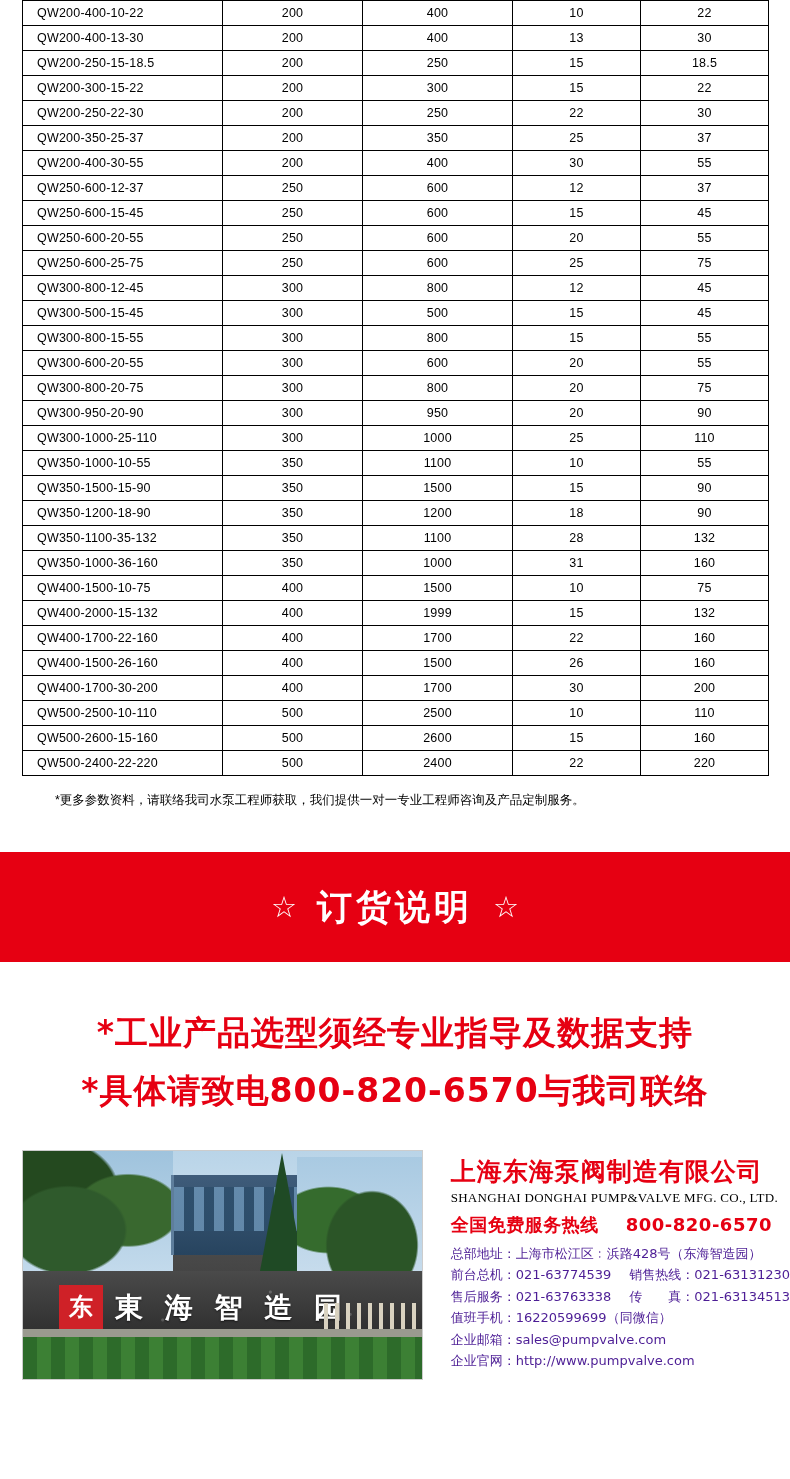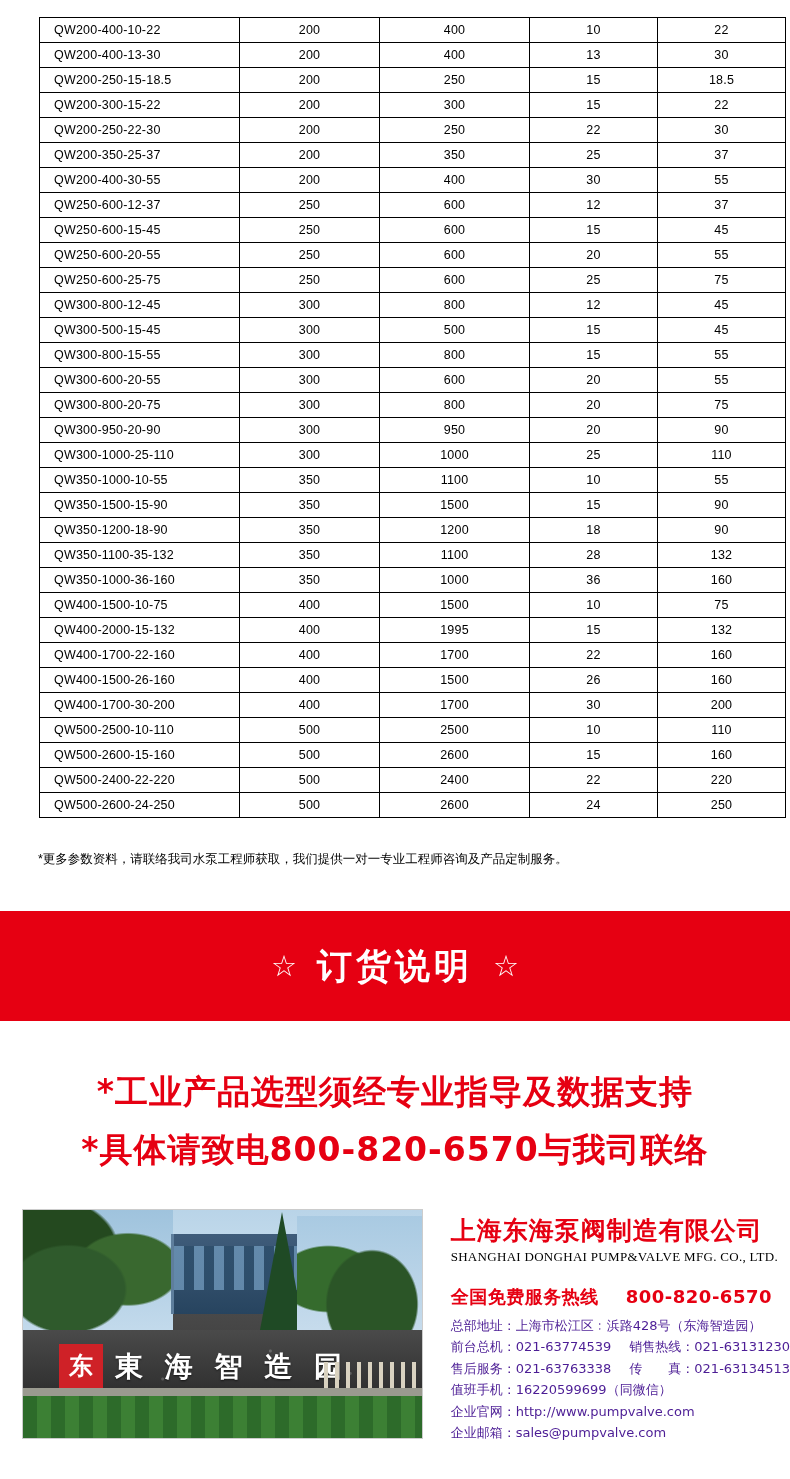--- a/index.html
+++ b/index.html
@@ -17,21 +17,21 @@
   }
 
   
   .table-wrap {
     padding: 0 22px 0 22px;
   }
   table.spec {
     width: 746px;
     border-collapse: collapse;
     table-layout: fixed;
-    margin: 17px;
+    margin: 0;
     border-radius: 15px;
   }
   table.spec td {
     border: 1px solid #000000;
     height: 25px;
     font-size: 12.5px;
     color: #000000;
     text-align: center;
     vertical-align: middle;
     font-family: "Liberation Sans", sans-serif;
@@ -44,21 +44,21 @@
     padding-left: 14px;
   }
   table.spec td.c2 { width: 140px; }
   table.spec td.c3 { width: 150px; }
   table.spec td.c4 { width: 128px; }
   table.spec td.c5 { width: 128px; }
 
   .note {
     font-size: 12.5px;
     color: #000000;
-    padding: 14px 22px 0 38px;
+    padding: 14px 22px 0 55px;
     line-height: 1.6;
   }
 
   
   .banner {
     margin-top: 42px;
     width: 790px;
     height: 110px;
     background: #e60012;
     display: flex;
@@ -199,21 +199,21 @@
     color: #000000;
     font-size: 13px;
     letter-spacing: 0.3px;
     margin-top: 2px;
     font-family: "Liberation Serif", serif;
   }
   .hotline {
     color: #e60012;
     font-size: 18px;
     font-weight: bold;
-    margin-top: 20px;
+    margin-top: 7px;
     letter-spacing: 0.5px;
     font-family: "DejaVu Sans", sans-serif;
   }
   .contact-list {
     margin-top: 6px;
   }
   .contact-row {
     font-size: 13px;
     color: #4c1d95;
     line-height: 1.65;
@@ -381,34 +381,34 @@
             <td class="model">QW350-1100-35-132</td>
             <td class="c2">350</td>
             <td class="c3">1100</td>
             <td class="c4">28</td>
             <td class="c5">132</td>
           </tr>
           <tr>
             <td class="model">QW350-1000-36-160</td>
             <td class="c2">350</td>
             <td class="c3">1000</td>
-            <td class="c4">36</td>
+            <td class="c4">31</td>
             <td class="c5">160</td>
           </tr>
           <tr>
             <td class="model">QW400-1500-10-75</td>
             <td class="c2">400</td>
             <td class="c3">1500</td>
             <td class="c4">10</td>
             <td class="c5">75</td>
           </tr>
           <tr>
             <td class="model">QW400-2000-15-132</td>
             <td class="c2">400</td>
-            <td class="c3">1995</td>
+            <td class="c3">1999</td>
             <td class="c4">15</td>
             <td class="c5">132</td>
           </tr>
           <tr>
             <td class="model">QW400-1700-22-160</td>
             <td class="c2">400</td>
             <td class="c3">1700</td>
             <td class="c4">22</td>
             <td class="c5">160</td>
           </tr>
@@ -439,27 +439,20 @@
             <td class="c3">2600</td>
             <td class="c4">15</td>
             <td class="c5">160</td>
           </tr>
           <tr>
             <td class="model">QW500-2400-22-220</td>
             <td class="c2">500</td>
             <td class="c3">2400</td>
             <td class="c4">22</td>
             <td class="c5">220</td>
-          </tr>
-          <tr>
-            <td class="model">QW500-2600-24-250</td>
-            <td class="c2">500</td>
-            <td class="c3">2600</td>
-            <td class="c4">24</td>
-            <td class="c5">250</td>
           </tr>
         </tbody>
     </table>
   </div>
 
   <div class="note">*更多参数资料，请联络我司水泵工程师获取，我们提供一对一专业工程师咨询及产品定制服务。</div>
 
   <div class="banner">
     <div class="banner-inner">
       <span class="banner-star">☆</span>
@@ -495,20 +488,20 @@
       <div class="hotline">
         <span>全国免费服务热线</span>
         <span>&nbsp;&nbsp;</span>
         <span>800-820-6570</span>
       </div>
       <div class="contact-list">
           <div class="contact-row"><span>总部地址：上海市松江区﹕浜路428号（东海智造园）</span></div>
           <div class="contact-row"><span>前台总机：021-63774539</span><span class="seg2">销售热线：021-63131230</span></div>
           <div class="contact-row"><span>售后服务：021-63763338</span><span class="seg2">传　　真：021-63134513</span></div>
           <div class="contact-row"><span>值班手机：16220599699（同微信）</span></div>
+          <div class="contact-row"><span>企业邮箱：sales@pumpvalve.com</span></div>
           <div class="contact-row"><span>企业官网：http://www.pumpvalve.com</span></div>
-          <div class="contact-row"><span>企业邮箱：sales@pumpvalve.com</span></div>
         </div>
     </div>
 
   </div>
 
 </div>
 
 </body></html>

